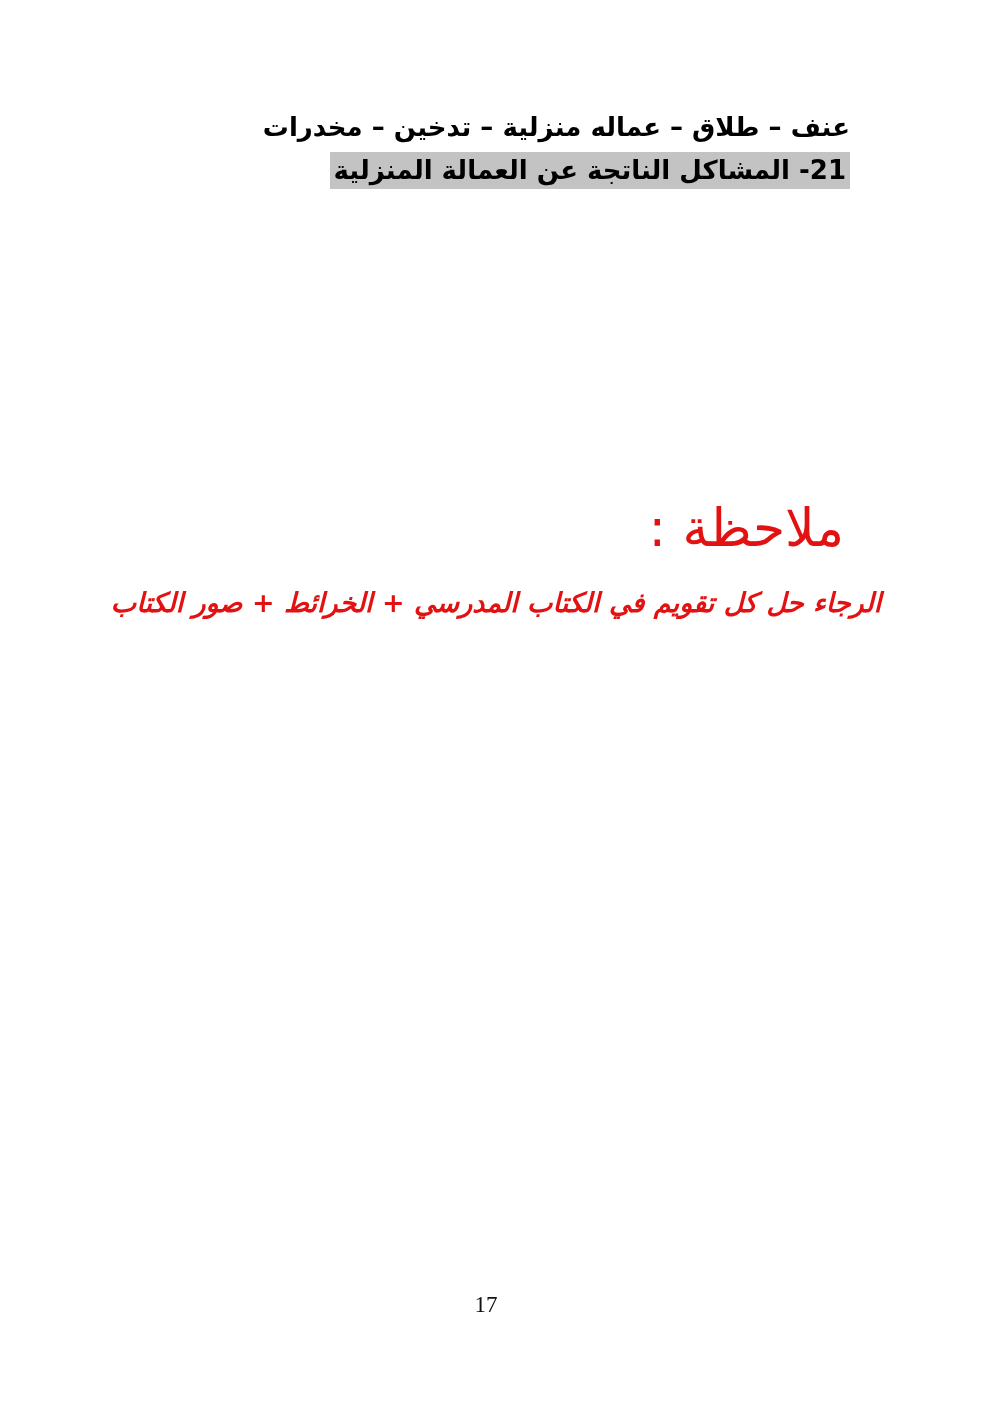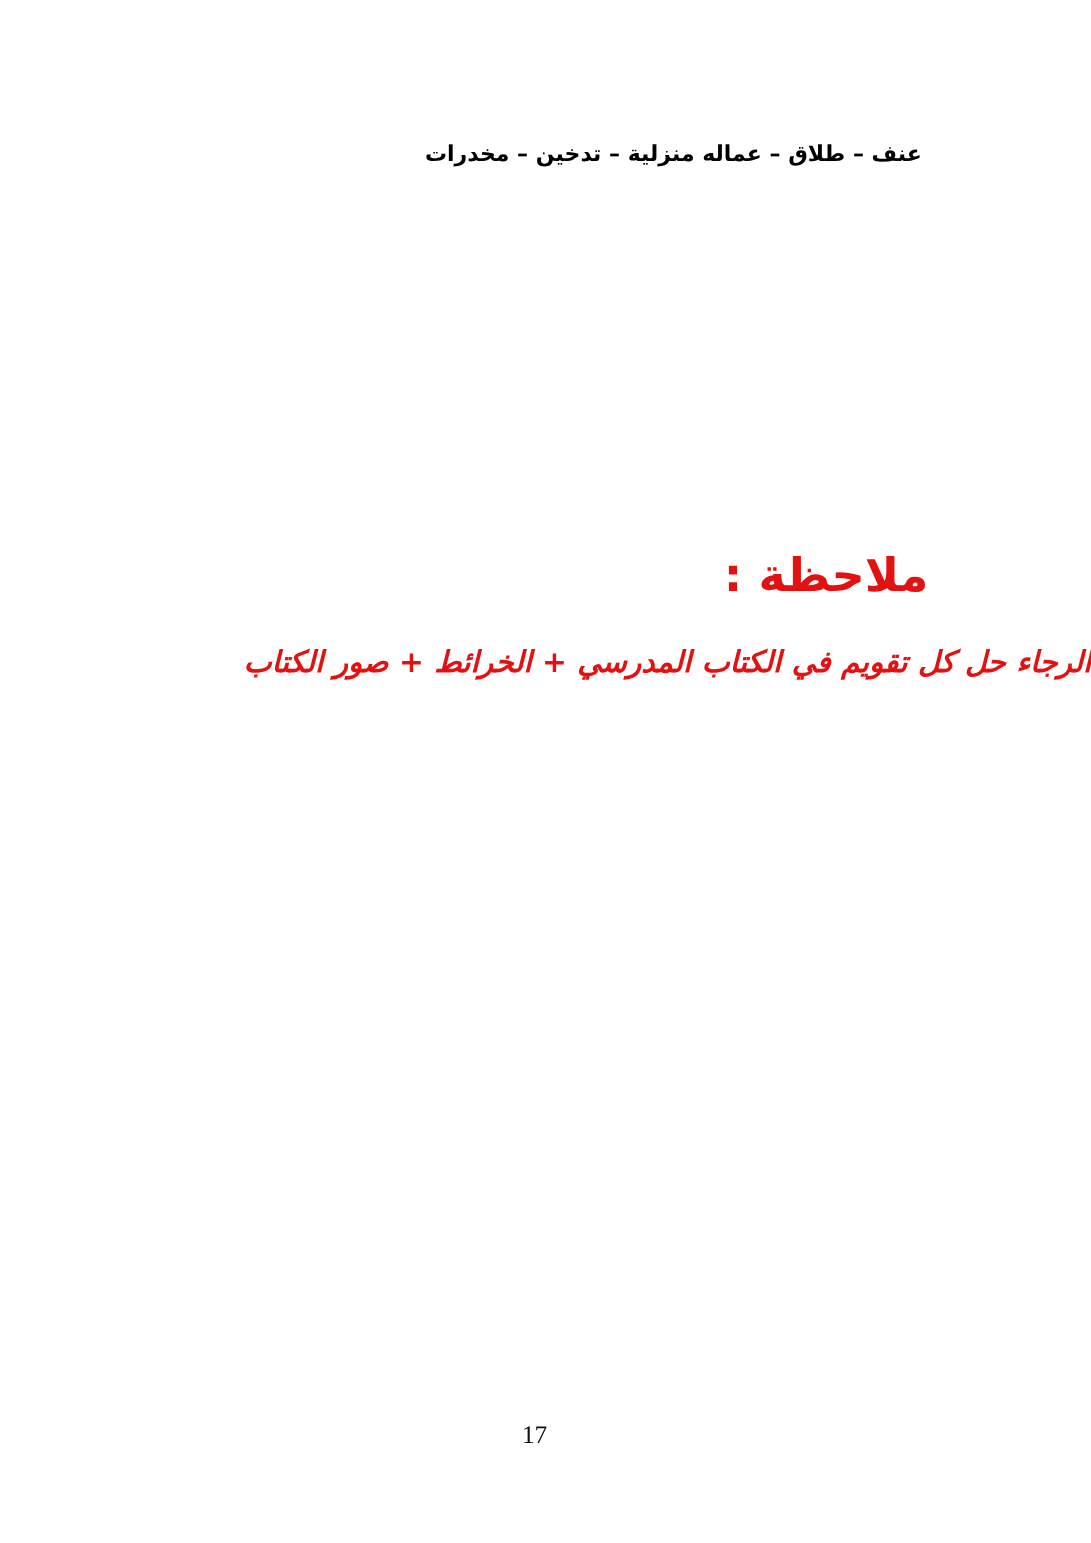--- a/index.html
+++ b/index.html
@@ -20,51 +20,52 @@
   
   .answers-block {
     position: absolute;
     top: 104px;
     right: 138px;
     left: 60px;
     direction: rtl;
     text-align: right;
   }
   .doc-line {
-    margin: 16px;
+    margin: 4px;
     font-weight: bold;
-    font-size: 20px;
+    font-size: 26px;
     line-height: 39px;
     color: var(--text, #000000);
     white-space: nowrap;
   }
   .hl {
     background: var(--highlight, #c3c3c3);
     color: var(--text, #000000);
     padding: 3px 4px 4px 4px;
   }
   
   .note-label {
     position: absolute;
     top: 498px;
     right: 148px;
     margin: 0;
     direction: rtl;
-    font-size: 42px;
-    font-weight: bold;
+    font-size: 52px;
+    font-weight: normal;
     color: var(--accent-red, #e31212);
     white-space: nowrap;
   }
   .note-body {
     position: absolute;
     top: 583px;
     left: 0;
     right: 0;
     margin: 0;
     direction: rtl;
+    text-align: center;
     font-size: 27px;
     line-height: 40px;
     font-weight: bold;
     font-style: italic;
     color: var(--accent-red, #e31212);
     white-space: nowrap;
   }
   
   .page-number {
     position: absolute;
@@ -78,20 +79,21 @@
     color: #111111;
   }
 </style>
 </head>
 <body>
 
 <div class="page">
 
   <section class="answers-block">
     <p class="doc-line">عنف – طلاق – عماله منزلية – تدخين – مخدرات</p>
+    <p class="doc-line"><mark class="hl">21- المشاكل الناتجة عن العمالة المنزلية</mark></p>
   </section>
 
   <h2 class="note-label">ملاحظة :</h2>
 
   <p class="note-body">الرجاء حل كل تقويم في الكتاب المدرسي + الخرائط + صور الكتاب</p>
 
   <footer class="page-number">17</footer>
 
 </div>
 

